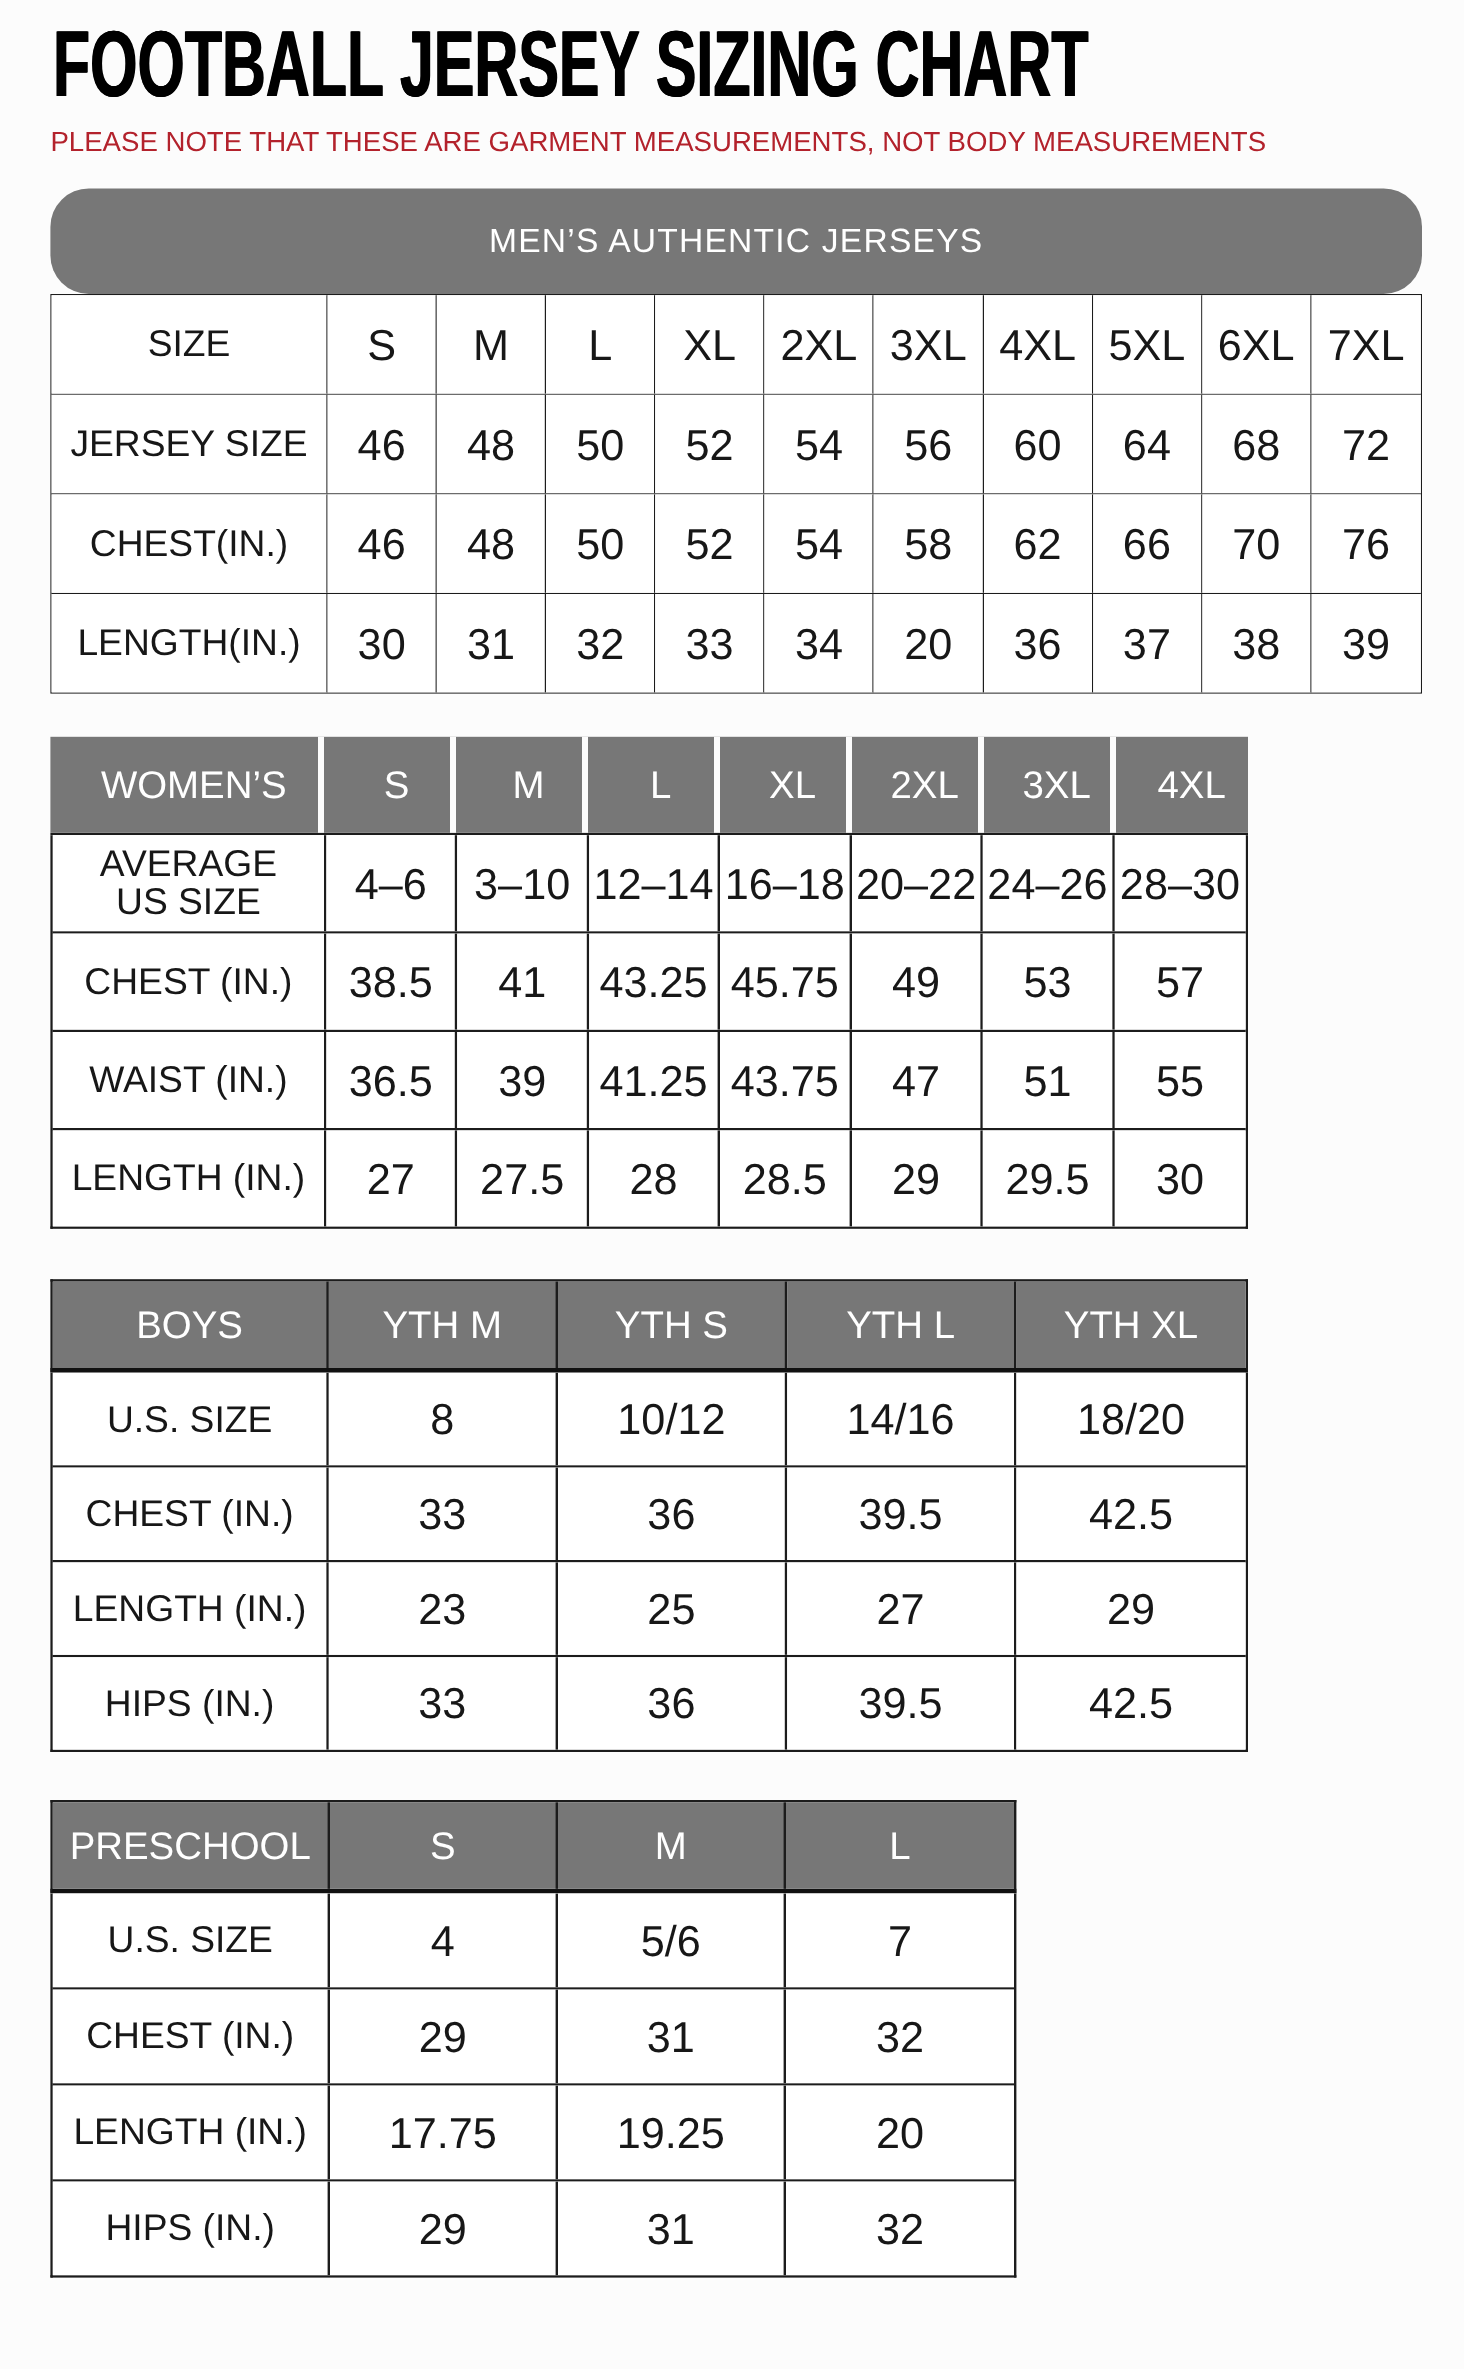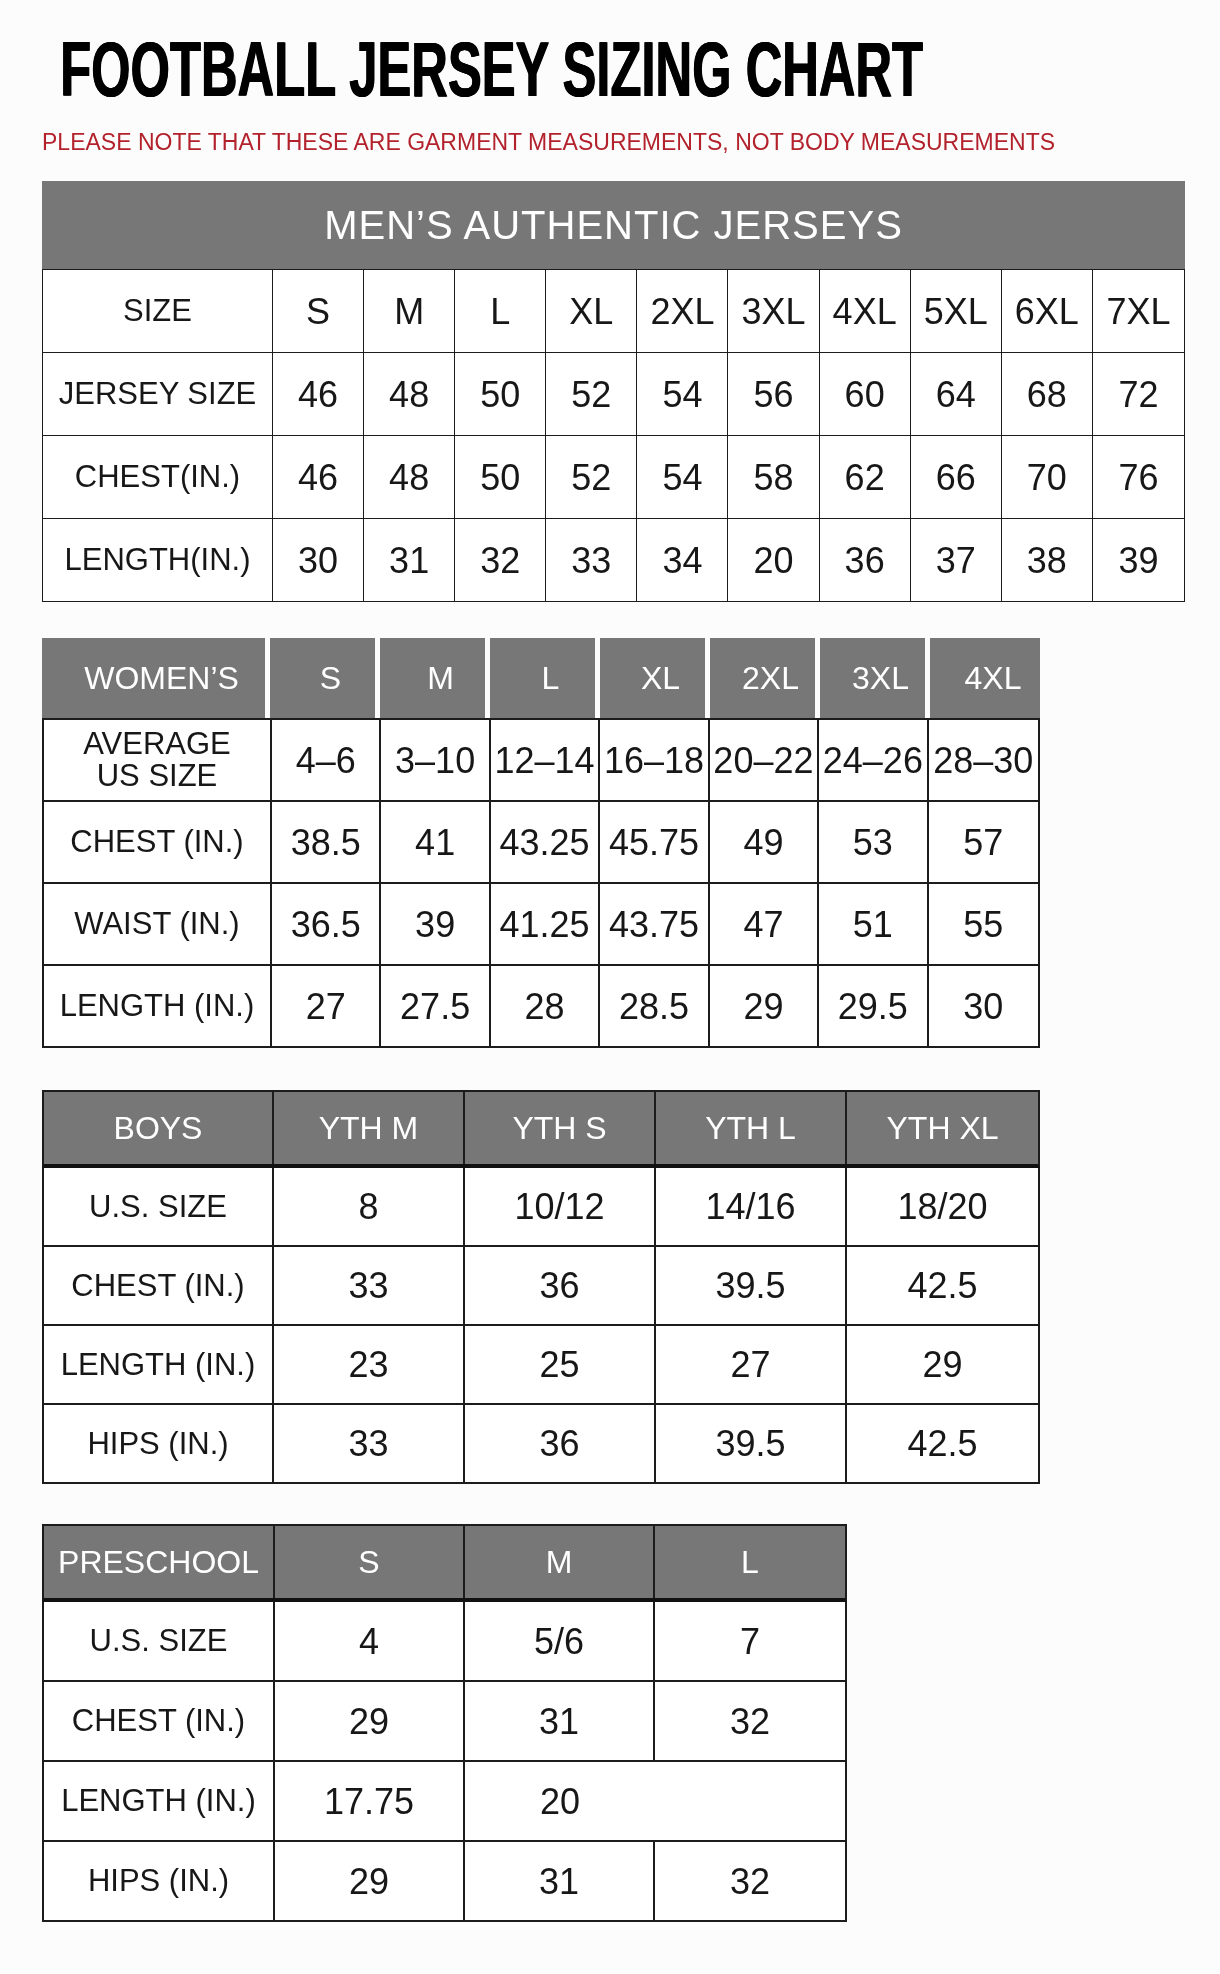--- a/index.html
+++ b/index.html
@@ -36,21 +36,21 @@
     display:flex;align-items:center;justify-content:center;
     background:#fff;font-size:36px;text-align:center;white-space:pre-line;
     line-height:1.05;box-sizing:border-box;
   }
   .cell.lbl{font-size:31px;}
 
   
   .banner{
     background:var(--gray);color:#fff;
     display:flex;align-items:center;justify-content:center;
-    font-size:40px;letter-spacing:1px;
+    font-size:28px;letter-spacing:1px;border-radius:32px;
   }
 
   
   .hcell{
     background:var(--gray);color:#fff;font-size:32px;
     display:flex;align-items:center;justify-content:center;
     box-sizing:border-box;
   }
   .hdr-gapped{border-bottom:2px solid var(--line);}
   .hdr-gapped .hcell{border-right:5px solid var(--bg);padding-left:16px;}
@@ -64,21 +64,21 @@
   .tbl.has-hdr .tbody{border-top:none;}
   .tbody .row{border-bottom:var(--bw,1px) solid var(--line);}
   .tbody .row:last-child{border-bottom:none;}
   .tbody .cell{border-right:var(--bw,1px) solid var(--line);}
   .tbody .cell:last-child{border-right:none;}
 </style>
 </head>
 <body>
 
 <div class="page">
-  <h1 style="margin:18px;"><span class="title">FOOTBALL JERSEY SIZING CHART</span></h1>
+  <h1 style="margin:2px;"><span class="title">FOOTBALL JERSEY SIZING CHART</span></h1>
 
   <div class="note">PLEASE NOTE THAT THESE ARE GARMENT MEASUREMENTS, NOT BODY MEASUREMENTS</div>
 
   <section class="tbl" style="width: 1143px; margin-top: 24px; --bw: 1px;">
       <div class="banner" style="height: 88px;">MEN’S AUTHENTIC JERSEYS</div>
       <div class="tbody">
         <div class="row" style="grid-template-columns: 230px repeat(10, 1fr); height: 82px;">
           <div class="cell lbl">SIZE</div>
           <div class="cell">S</div>
           <div class="cell">M</div>
@@ -242,20 +242,21 @@
         </div>
         <div class="row" style="grid-template-columns: 231px repeat(3, 1fr); height: 78px;">
           <div class="cell lbl">CHEST (IN.)</div>
           <div class="cell">29</div>
           <div class="cell">31</div>
           <div class="cell">32</div>
         </div>
         <div class="row" style="grid-template-columns: 231px repeat(3, 1fr); height: 78px;">
           <div class="cell lbl">LENGTH (IN.)</div>
           <div class="cell">17.75</div>
+          <div class="cell">19.25</div>
           <div class="cell">20</div>
         </div>
         <div class="row" style="grid-template-columns: 231px repeat(3, 1fr); height: 78px;">
           <div class="cell lbl">HIPS (IN.)</div>
           <div class="cell">29</div>
           <div class="cell">31</div>
           <div class="cell">32</div>
         </div>
       </div>
     </section>

